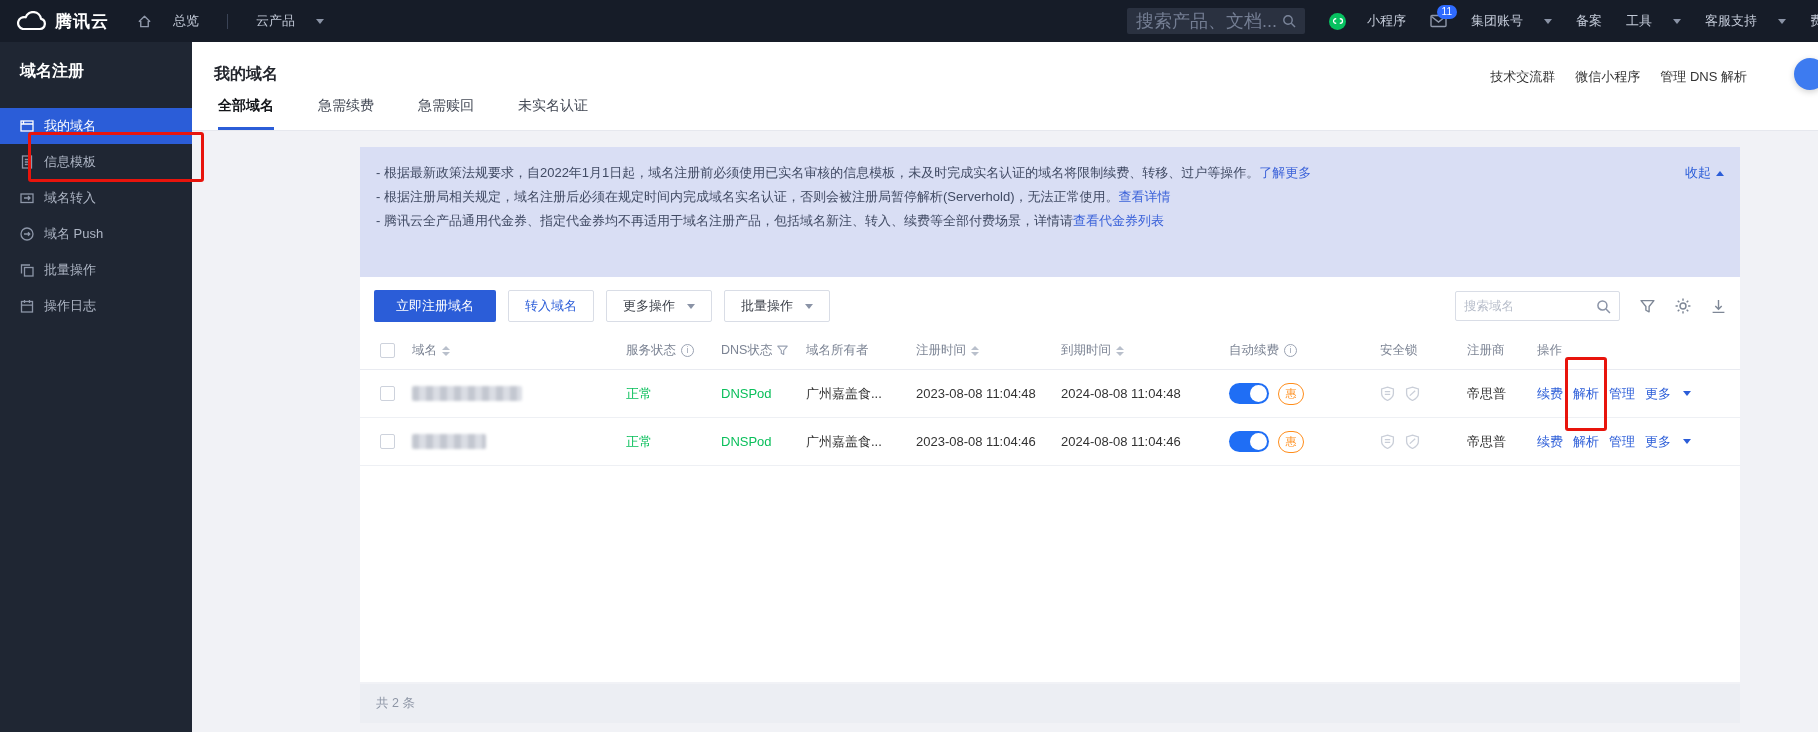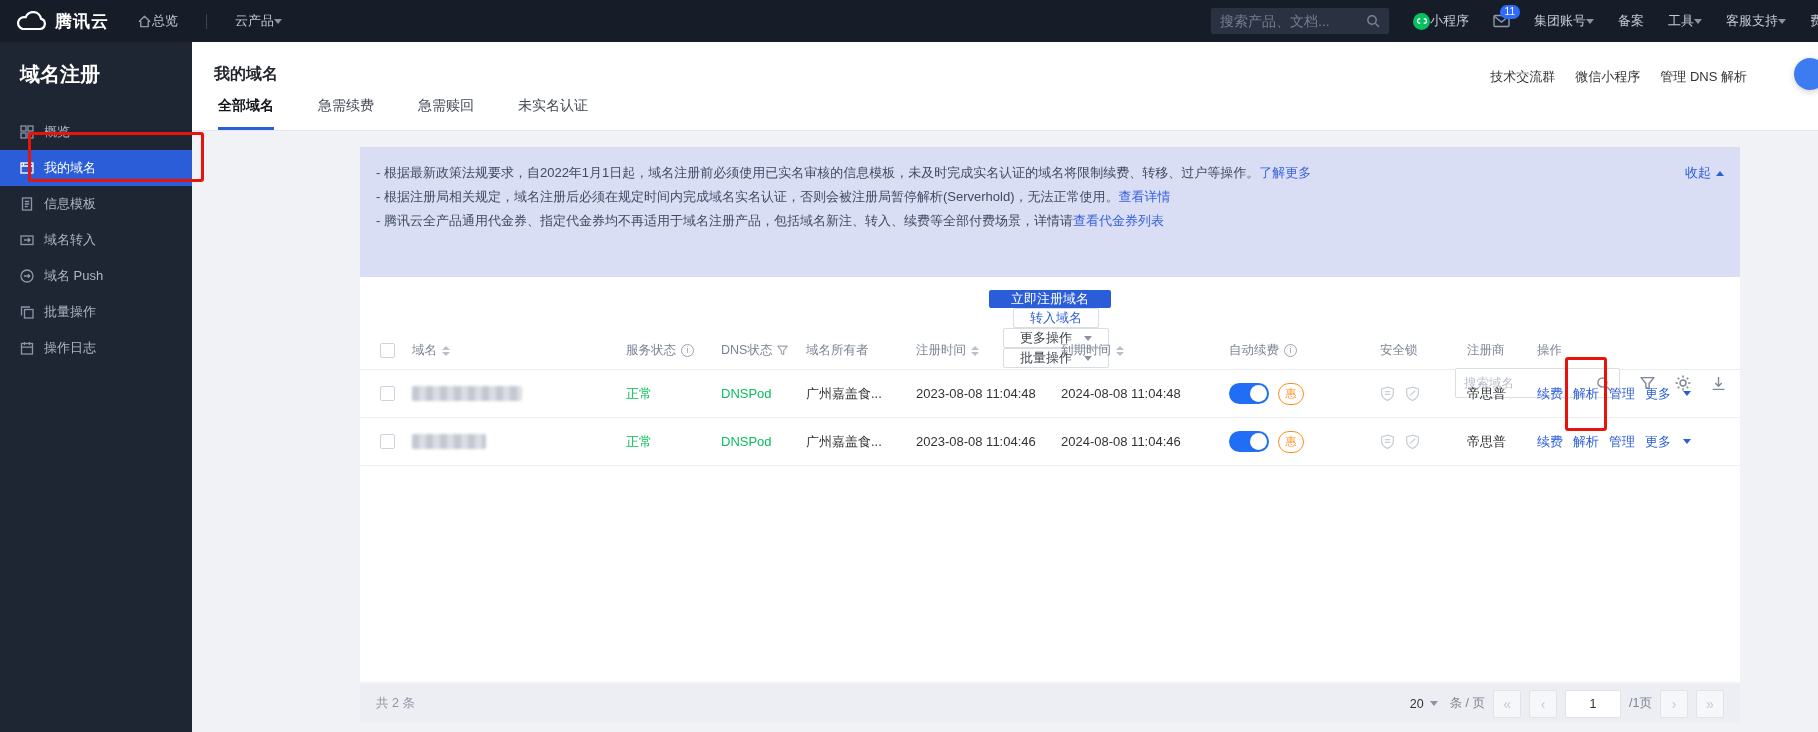--- a/index.html
+++ b/index.html
@@ -9,41 +9,41 @@
     font-family:"Liberation Sans","DejaVu Sans",sans-serif;
     background:#f1f2f6; color:#333;
   }
   svg { display:block; }
 
   
   .topbar { position:absolute; top:0; left:0; width:100%; height:42px; background:#161c28;
             display:flex; align-items:center; color:#c3cad8; font-size:13px; z-index:20; }
   .logo { display:flex; align-items:center; gap:9px; margin-left:16px; color:#fff;
           font-size:17px; font-weight:bold; letter-spacing:1px; cursor:pointer; }
-  .top-item { display:flex; align-items:center; gap:0; margin-left:28px; cursor:pointer; white-space:nowrap; }
+  .top-item { display:flex; align-items:center; gap:21px; margin-left:28px; cursor:pointer; white-space:nowrap; }
   .tdivider { width:1px; height:15px; background:#3a4356; margin-left:28px; }
   .tri-down { width:0; height:0; border-left:4px solid transparent; border-right:4px solid transparent;
               border-top:5px solid #8a93a6; display:inline-block; }
   .tri-up { width:0; height:0; border-left:4px solid transparent; border-right:4px solid transparent;
             border-bottom:5px solid #2b5dd8; display:inline-block; }
   .top-right { margin-left:auto; display:flex; align-items:center; gap:24px; margin-right:-18px; }
   .top-search { width:178px; height:26px; background:#2a3140; border-radius:2px;
                 display:flex; align-items:center; padding:0 9px; }
   .top-search input { background:transparent; border:none; outline:none; color:#aab2c2;
-                      font-size:14px; flex:1; min-width:0; }
+                      font-size:18px; flex:1; min-width:0; }
   .top-search input::placeholder { color:#747e93; }
   .mp-icon { width:17px; height:17px; border-radius:50%; background:#07c160;
              display:flex; align-items:center; justify-content:center; }
   .mail-wrap { position:relative; cursor:pointer; display:flex; align-items:center; }
   .mail-badge { position:absolute; top:-9px; right:-10px; background:#2f6bff; color:#fff;
                 font-size:10px; line-height:14px; padding:0 5px; border-radius:8px; }
 
   
   .sidebar { position:absolute; top:42px; left:0; width:192px; bottom:0; background:#1f2633; z-index:5; }
-  .sidebar-title { color:#fff; font-size:20px; font-weight:bold; padding:19px 0 0 20px; }
+  .sidebar-title { color:#fff; font-size:16px; font-weight:bold; padding:19px 0 0 20px; }
   .side-menu { margin-top:26px; }
   .side-item { height:36px; display:flex; align-items:center; gap:10px; padding-left:20px;
                font-size:13px; color:#aeb6c5; cursor:pointer; }
   .side-item .sicon { color:#8d96a8; }
   .side-item.active { background:#2b5dd8; color:#fff; }
   .side-item.active .sicon { color:#fff; }
 
   
   .main-header { position:absolute; left:192px; top:42px; right:0; height:89px; background:#fff;
                  border-bottom:1px solid #e6e8ee; z-index:4; }
@@ -59,21 +59,21 @@
   
   .content { position:absolute; left:192px; top:131px; right:0; bottom:0; background:#f1f2f6; }
   .card { position:absolute; left:168px; top:16px; width:1380px; height:535px; background:#fff; }
 
   .notice { position:relative; height:130px; background:#d9def4; padding:14px 130px 14px 16px;
             font-size:13px; color:#404a63; line-height:24px; }
   .notice .nlink { color:#3b62d9; cursor:pointer; }
   .collapse { position:absolute; right:16px; top:14px; color:#2b5dd8; font-size:13px;
               display:flex; align-items:center; gap:5px; cursor:pointer; }
 
-  .toolbar { display:flex; align-items:center; margin:13px 14px 0 14px; height:32px;flex-direction:column; }
+  .toolbar { display:flex; align-items:center; margin:13px 14px 0 14px; height:32px; }
   .btn { height:32px; display:inline-flex; align-items:center; font-size:13px; border-radius:2px;
          cursor:pointer; white-space:nowrap; }
   .btn-primary { background:#2b5dd8; color:#fff; padding:0 22px; }
   .btn-outline { background:#fff; border:1px solid #d9dde6; padding:0 16px; margin-left:12px; color:#3a3f48; }
   .btn-outline.blue { color:#2b5dd8; }
   .btn .tri-down { margin-left:12px; }
   .toolbar-right { margin-left:auto; display:flex; align-items:center; gap:20px; color:#7e8796; }
   .search-box { width:165px; height:30px; border:1px solid #d9dde6; border-radius:2px; background:#fff;
                 display:flex; align-items:center; padding:0 8px; }
   .search-box input { border:none; outline:none; font-size:12.5px; flex:1; min-width:0; color:#333; }
@@ -200,33 +200,20 @@
     </div>
     <div class="top-item" style="margin-left:0">
       <span>费用</span>
     </div>
   </div>
 </div>
 
 <div class="sidebar">
   <div class="sidebar-title">域名注册</div>
   <div class="side-menu">
-    <div class="side-item">
-      <span class="sicon">
-          <svg width="14" height="14" viewBox="0 0 14 14">
-            <g fill="none" stroke="currentColor" stroke-width="1.3">
-              <rect x="1" y="1" width="5" height="5"></rect>
-              <rect x="8" y="1" width="5" height="5"></rect>
-              <rect x="1" y="8" width="5" height="5"></rect>
-              <rect x="8" y="8" width="5" height="5"></rect>
-            </g>
-          </svg>
-        </span>
-      <span>概览</span>
-    </div>
     <div class="side-item active">
       <span class="sicon">
           <svg width="14" height="14" viewBox="0 0 14 14">
             <g fill="none" stroke="currentColor" stroke-width="1.3">
               <rect x="1" y="2" width="12" height="10"></rect>
               <path d="M1 5h12M3.5 2v3"></path>
             </g>
           </svg>
         </span>
       <span>我的域名</span>
@@ -528,30 +515,17 @@
         <span class="act">管理</span>
         <span class="act"><span>更多</span></span>
         <i class="tri-down"></i>
       </div>
     </div>
 
   </div>
 
   <div class="pagination">
     <span>共 2 条</span>
-    <div class="pager">
-      <span class="psize">
-        <span>20</span>
-        <i class="tri-down"></i>
-      </span>
-      <span class="muted">条 / 页</span>
-      <span class="page-btn">«</span>
-      <span class="page-btn">‹</span>
-      <input class="page-input" value="1" style="">
-      <span class="muted">/1页</span>
-      <span class="page-btn">›</span>
-      <span class="page-btn">»</span>
-    </div>
   </div>
 </div>
 
 <div class="annotation" id="anno1"></div>
 <div class="annotation" id="anno2"></div>
 
 </body></html>

